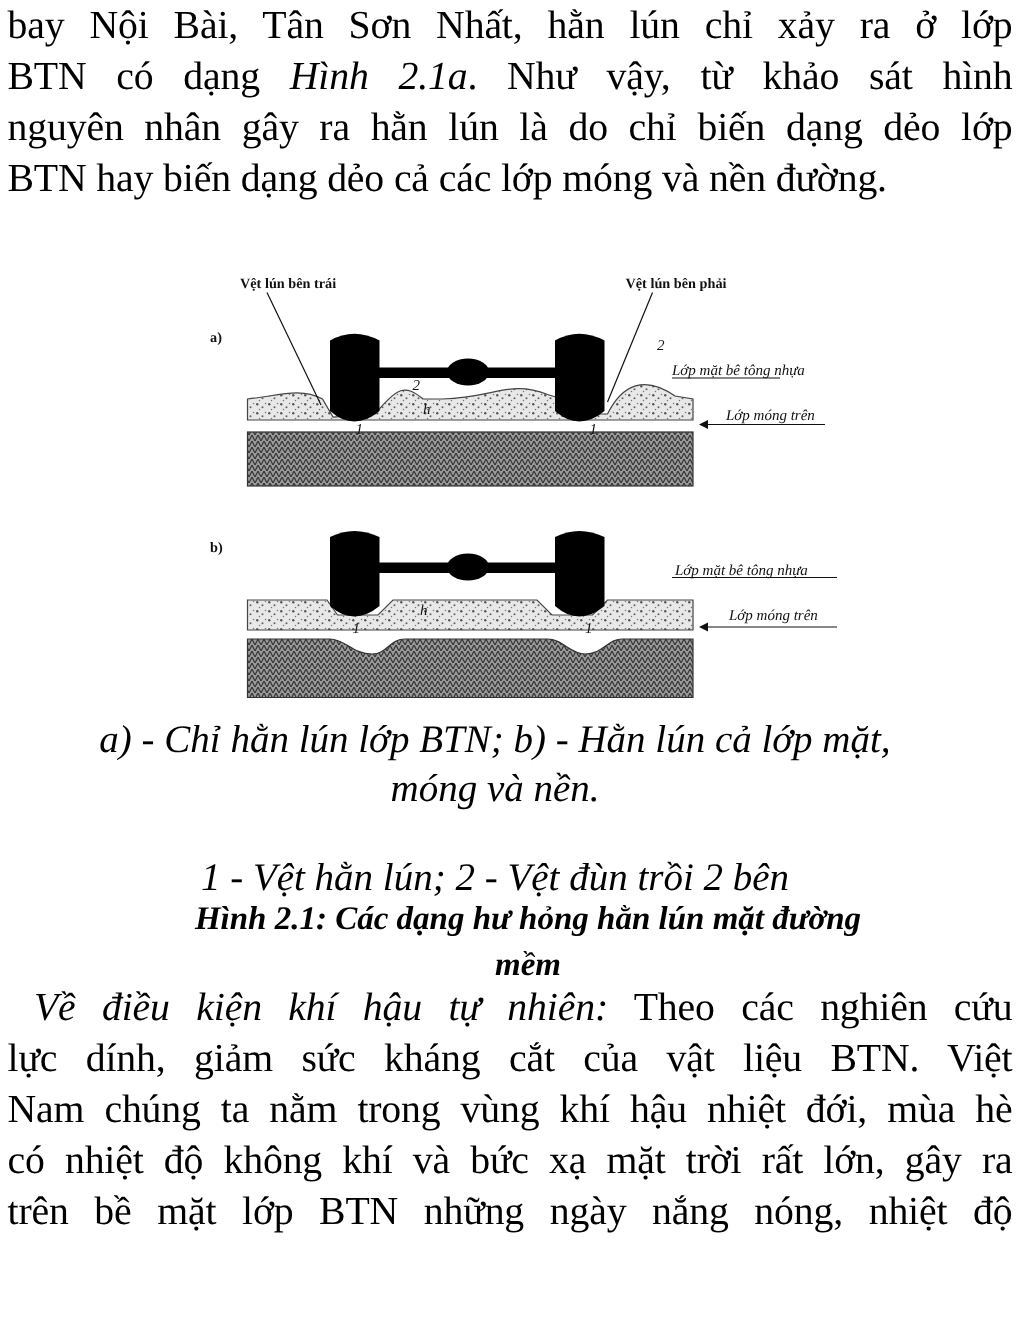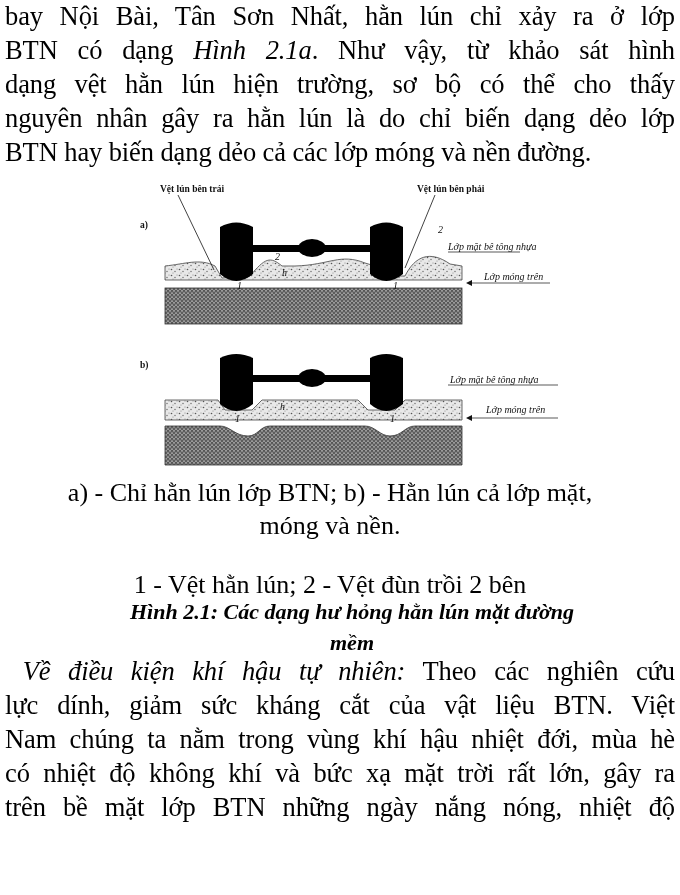--- a/index.html
+++ b/index.html
@@ -2,37 +2,36 @@
 <html><head>
 <meta charset="utf-8">
 <style>
   html, body { margin:0; padding:0; background:#ffffff; }
   body { width:680px; height:895px; overflow:hidden; position:relative;
          font-family:"Liberation Serif","DejaVu Serif",serif; color:#000; }
   .para { position:absolute; left:5px; width:670px; font-size:26.5px; line-height:34px;
           text-align:justify; text-align-last:left; margin:0; letter-spacing:-0.1px; }
   .line { display:block; text-align:justify; text-align-last:justify; white-space:nowrap; }
   .line.last { text-align-last:left; }
-  .caption { position:absolute; left:0; width:660px; text-align:center; 
+  .caption { position:absolute; left:0; width:660px; text-align:center; font-style:italic;
              font-size:26px; line-height:34px; margin:0; }
   .fig-title { position:absolute; left:0; width:680px; text-align:center; font-weight:bold;
                font-style:italic; font-size:22px; line-height:30px; margin:12px; }
   .figure { position:absolute; left:130px; top:178px; width:430px; height:290px; }
   .figure svg { width:430px; height:290px; display:block; }
   .lbl { font-family:"Liberation Serif","DejaVu Serif",serif; font-size:9.5px; font-weight:bold; fill:#111; }
   .lbl-i { font-family:"Liberation Serif","DejaVu Serif",serif; font-size:10px; font-style:italic; fill:#111; }
   sup { font-size:15px; line-height:0; vertical-align:11px; }
 </style>
 </head>
 <body>
 
 <div class="para" style="top:-1px;">
   <span class="line">bay Nội Bài, Tân Sơn Nhất, hằn lún chỉ xảy ra ở lớp</span>
   <span class="line"><span>BTN có dạng </span><i>Hình 2.1a</i><span>. Như vậy, từ khảo sát hình</span></span>
-  <span class="line">dạng vệt hằn lún hiện trường, sơ bộ có thể cho thấy</span>
   <span class="line">nguyên nhân gây ra hằn lún là do chỉ biến dạng dẻo lớp</span>
   <span class="line last">BTN hay biến dạng dẻo cả các lớp móng và nền đường.</span>
 </div>
 
 <div class="figure">
   <svg viewBox="0 0 430 290" xmlns="http://www.w3.org/2000/svg">
     <defs>
       <pattern id="gravel" width="8" height="6" patternUnits="userSpaceOnUse">
         <rect width="8" height="6" fill="#e8e8e8"></rect>
         <circle cx="1.5" cy="1.5" r="0.8" fill="#555"></circle>

